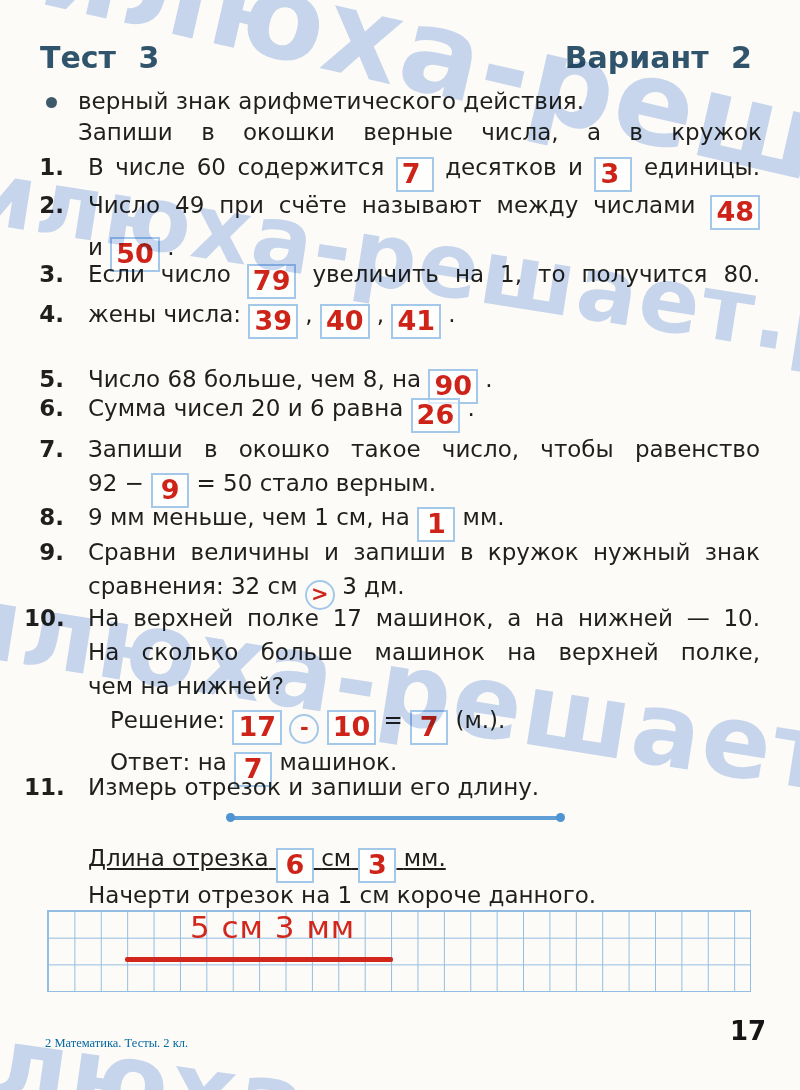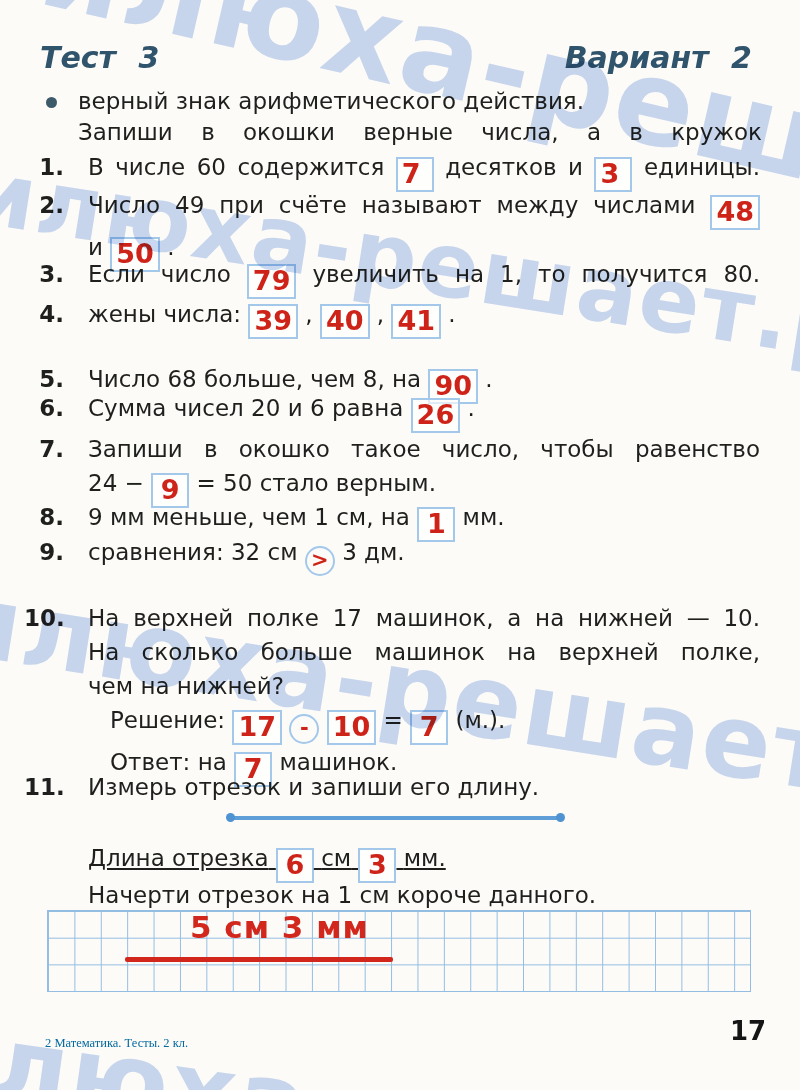--- a/index.html
+++ b/index.html
@@ -16,21 +16,21 @@
     white-space:nowrap; font-weight:bold;
     color:#9db9e8; opacity:.55; mix-blend-mode:multiply;
     transform-origin:left top; letter-spacing:2px;
   }
   .wm1{left:60px;  top:-105px; font-size:118px; transform:rotate(13deg);}
   .wm2{left:-18px; top:138px;  font-size:90px;  transform:rotate(9deg);}
   .wm3{left:-40px; top:558px;  font-size:102px; transform:rotate(9deg);}
   .wm4{left:-70px; top:992px;  font-size:102px; transform:rotate(8deg);}
 
   
-  .title{position:absolute; top:40px; font-style:italic; font-weight:bold;
+  .title{position:absolute; top:40px; font-weight:bold;
          font-size:30px; color:#30546c; word-spacing:12px;}
   .title-left{left:40px;}
   .title-right{right:48px;text-align:center;}
 
   
   .bullet{position:absolute; left:46px; top:97px; width:11px; height:11px;
           border-radius:50%; background:#3c5a6a;}
   .instr{position:absolute; left:78px; top:86px; width:684px;}
 
   
@@ -65,21 +65,21 @@
   .drawline{position:absolute; left:88px; top:878px;}
 
   
   .grid{position:absolute; left:47px; top:910px; width:702px; height:80px;
         border:1px solid #93bde2;
         background-image:
           linear-gradient(to right, #93bde2 1px, transparent 1px),
           linear-gradient(to bottom, #93bde2 1px, transparent 1px);
         background-size:26.4px 26.7px;}
   .grid-annot{position:absolute; left:190px; top:909px; color:#d2271c;
-        font-size:31px; font-weight:bold; letter-spacing:1px; z-index:3;}
+        font-size:31px; font-weight:normal; letter-spacing:1px; z-index:3;}
   .red-line{position:absolute; left:125px; top:957px; width:268px; height:5px;
         background:#d2271c; border-radius:2px; z-index:3;}
 
   
   .imprint{position:absolute; left:45px; top:1036px; font-family:"Liberation Serif", serif;
         font-size:12.5px; color:#0369a1;}
   .pagenum{position:absolute; left:730px; top:1016px; font-weight:bold;
         font-size:26px; color:#151515;}
 </style>
 </head>
@@ -177,41 +177,42 @@
           <span>.</span>
         </div>
       </div>
     </div>
 
     <div class="item" style="top:432px">
       <span class="num">7.</span>
       <div class="body">
         <div class="line just">Запиши в окошко такое число, чтобы равенство</div>
         <div class="line">
-          <span>24 −</span>
+          <span>92 −</span>
           <span class="box">9</span>
           <span>= 50 стало верным.</span>
         </div>
       </div>
     </div>
 
     <div class="item" style="top:500px">
       <span class="num">8.</span>
       <div class="body">
         <div class="line">
           <span>9 мм меньше, чем 1 см, на</span>
           <span class="box">1</span>
           <span>мм.</span>
         </div>
       </div>
     </div>
 
     <div class="item" style="top:535px">
       <span class="num">9.</span>
       <div class="body">
+        <div class="line just">Сравни величины и запиши в кружок нужный знак</div>
         <div class="line">
           <span>сравнения: 32 см</span>
           <span class="circle">&gt;</span>
           <span>3 дм.</span>
         </div>
       </div>
     </div>
 
     <div class="item" style="top:601px">
       <span class="num">10.</span>

